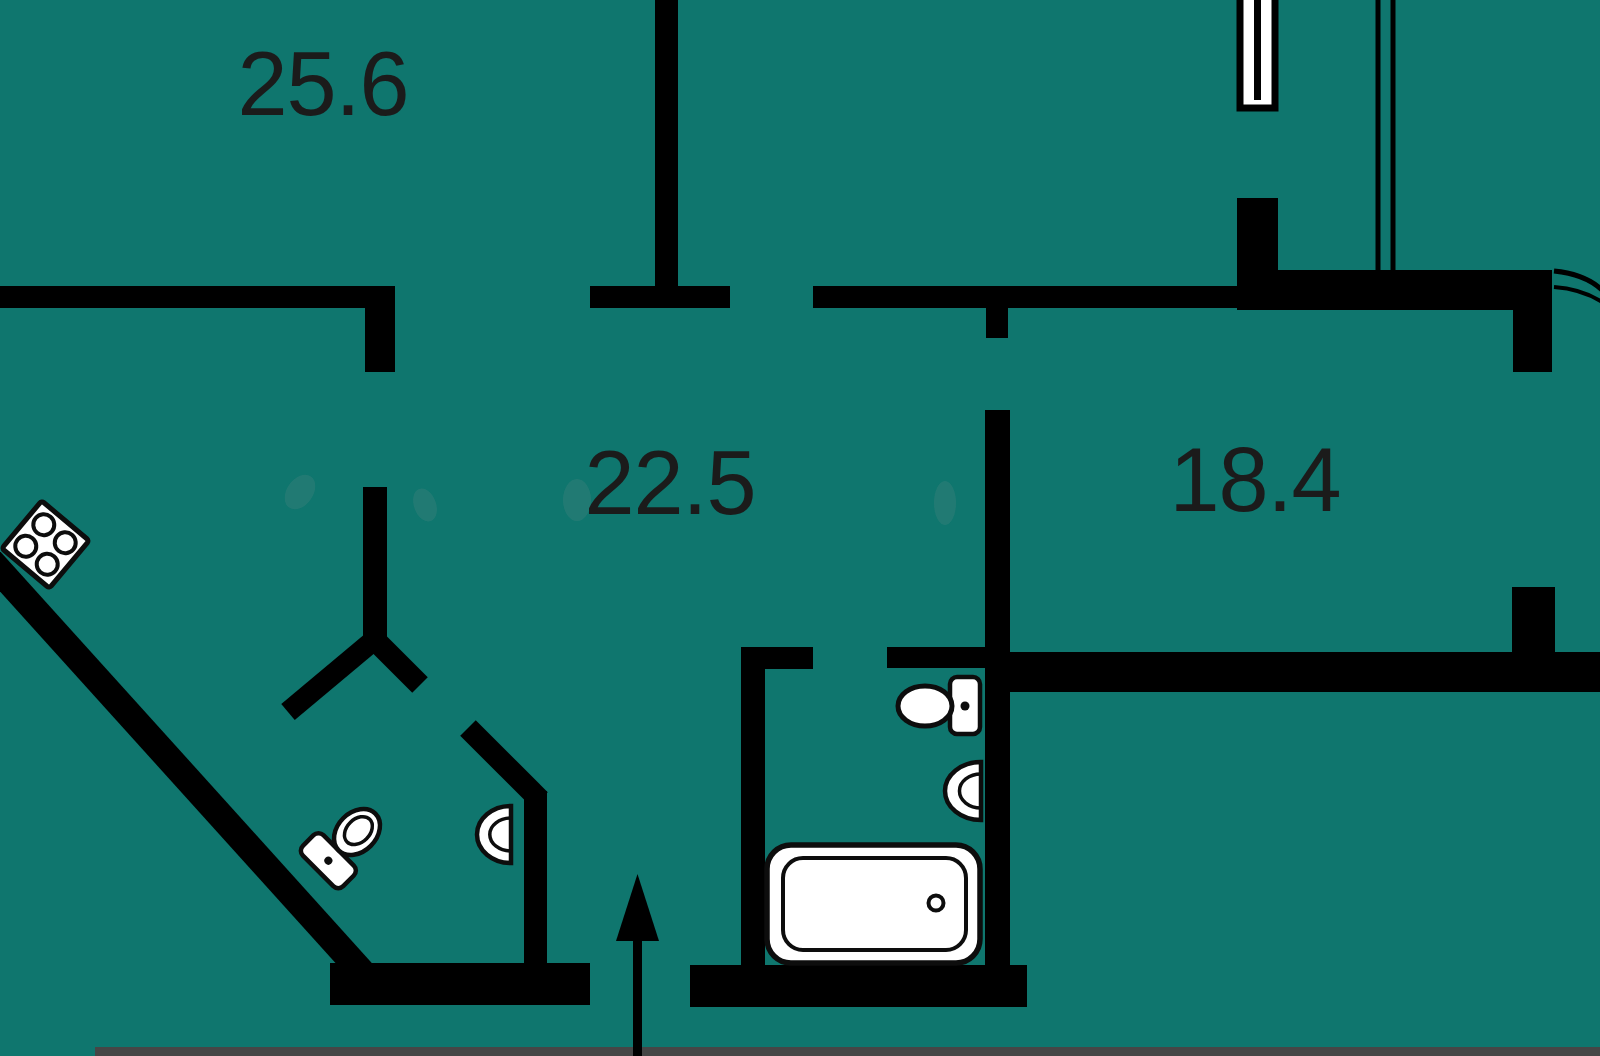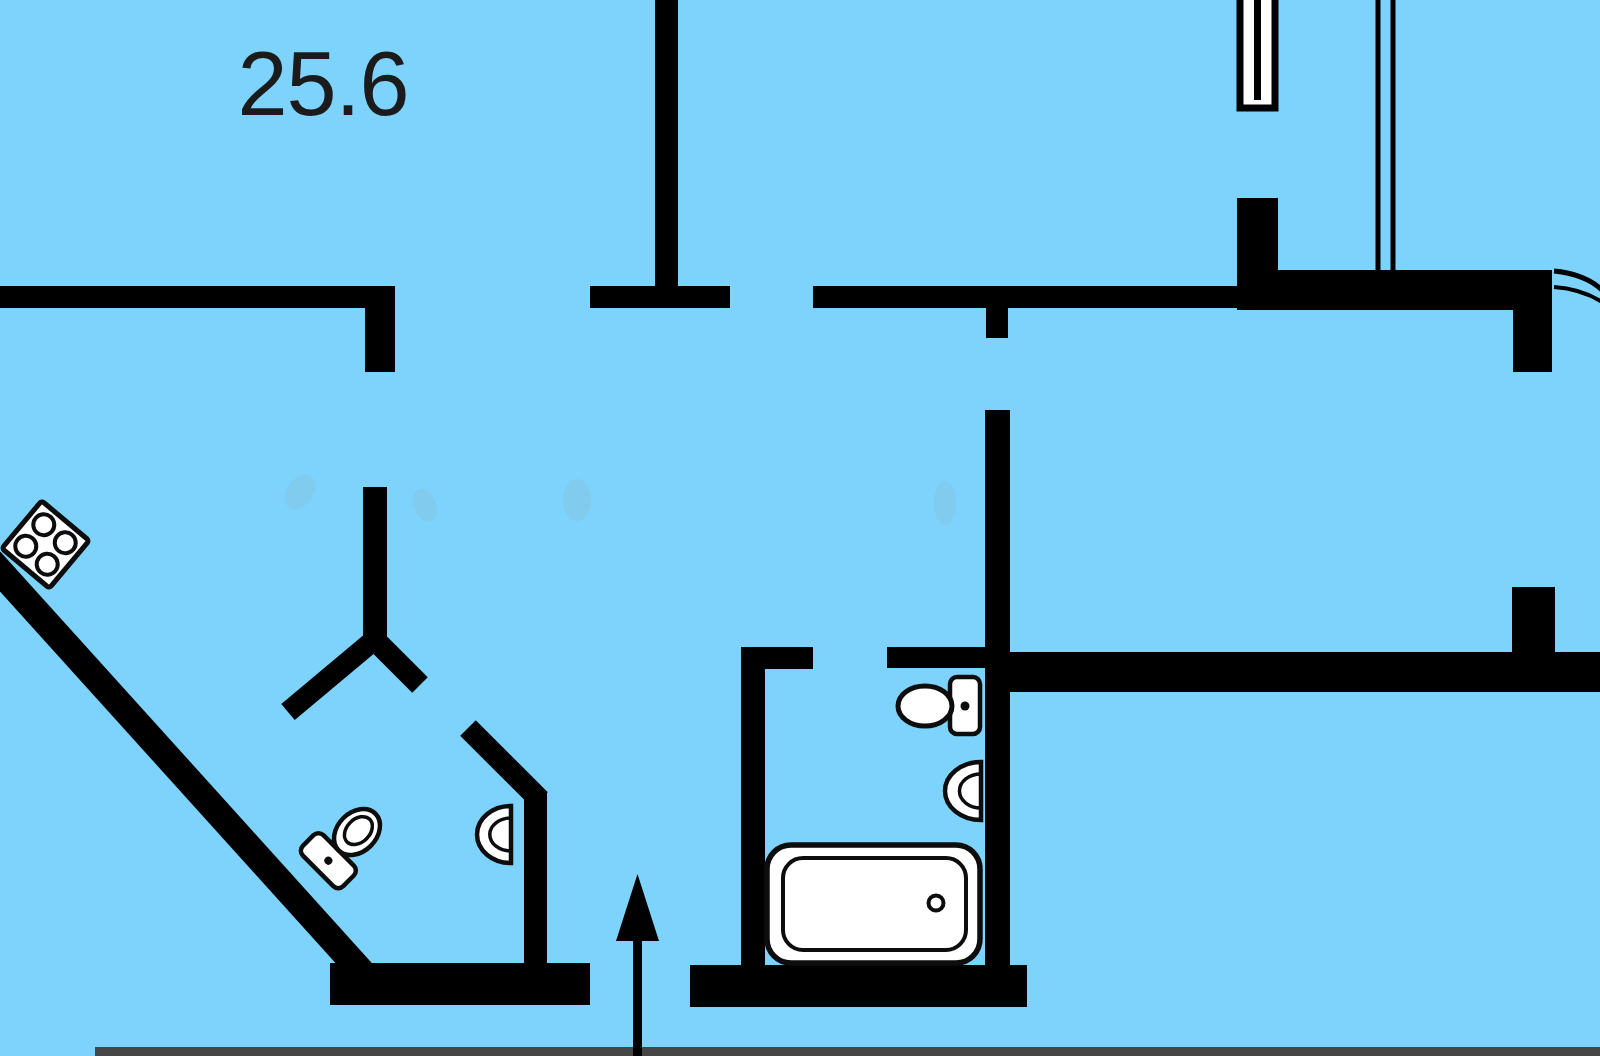--- a/index.html
+++ b/index.html
@@ -1,19 +1,19 @@
 <!DOCTYPE html>
 <html><head>
 <meta charset="utf-8">
 <style>
   html,body{margin:0;padding:0;background:#ffffff;}
   .plan-stage{
     position:relative;
     width:1600px;height:1056px;
-    background:#7dd3fc;
+    background:#0f766e;
     overflow:hidden;
     font-family:"Liberation Sans", sans-serif;
   }
   .plan-stage svg{position:absolute;left:0;top:0;width:1600px;height:1056px;}
   .room-label{
     position:absolute;
     transform:translate(-50%,-50%);
     font-family:"Liberation Sans", sans-serif;
     font-size:90px;
     font-weight:400;
@@ -127,14 +127,16 @@
       </g>
     </g>
 
     <g fill="#000000">
       <rect x="633" y="932" width="9" height="124"></rect>
       <polygon points="637.5,874 616,941 659,941"></polygon>
     </g>
   </svg>
 
   <div class="room-label lbl-room1">25.6</div>
+  <div class="room-label lbl-hall">22.5</div>
+  <div class="room-label lbl-room3">18.4</div>
 
 </div>
 
 </body></html>

